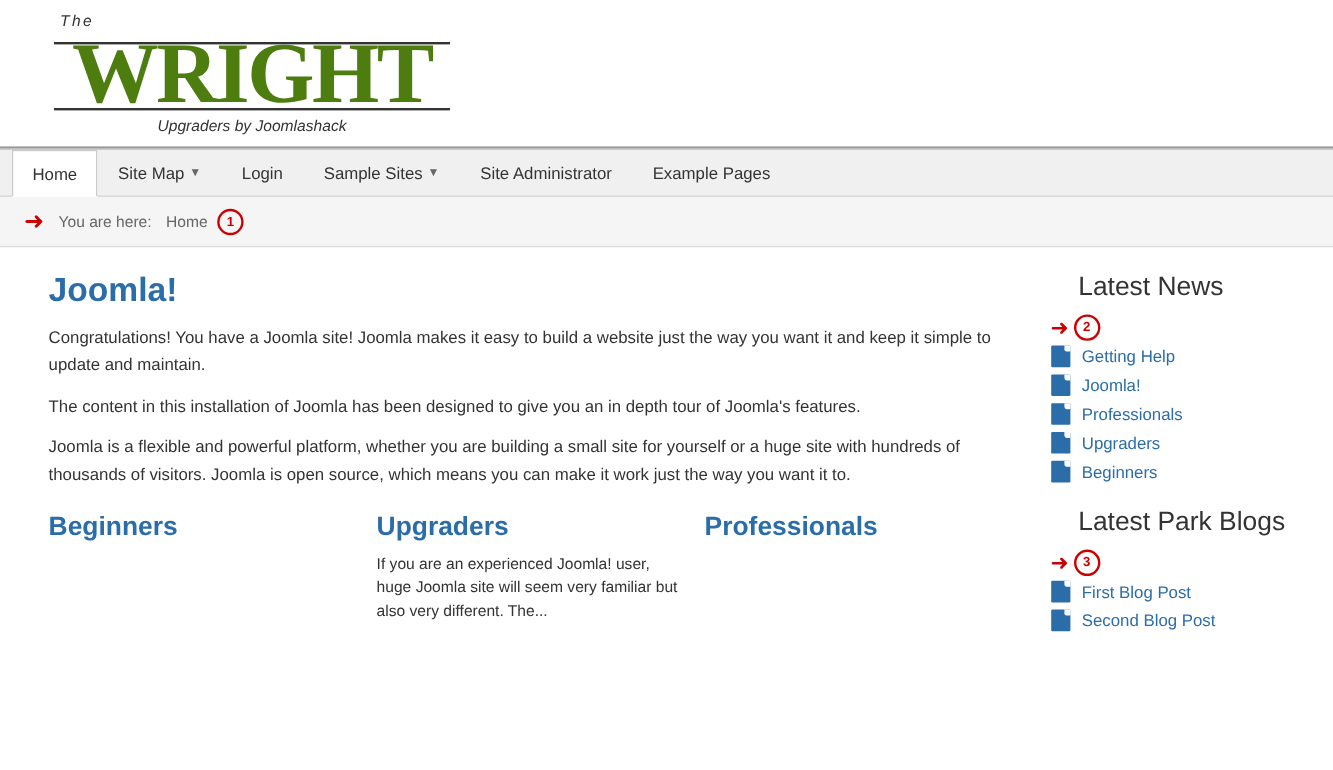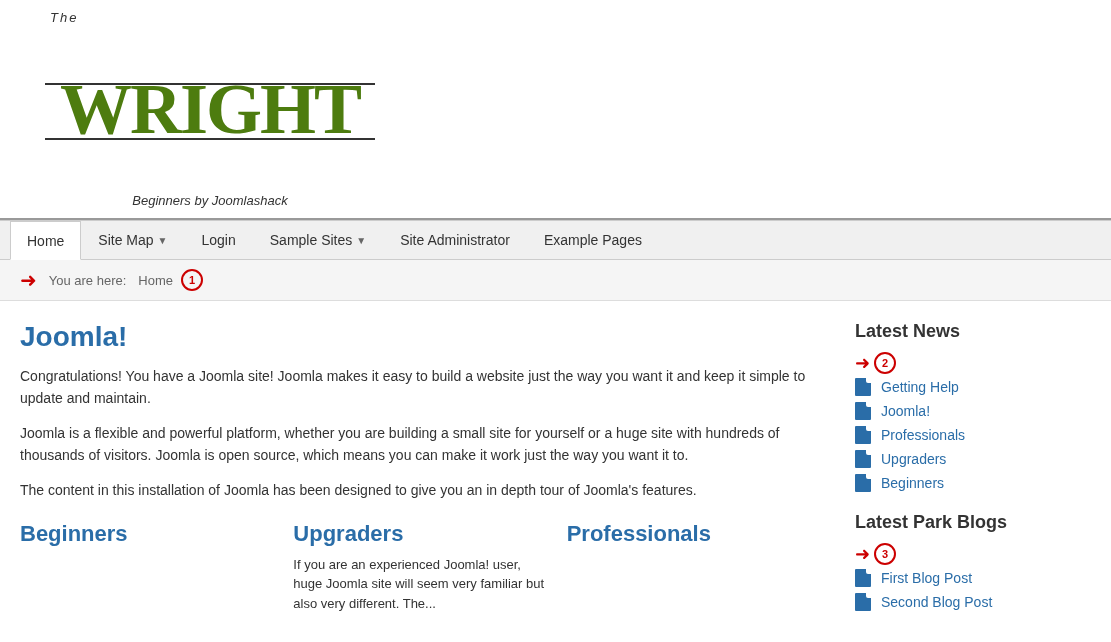--- a/index.html
+++ b/index.html
@@ -1,66 +1,66 @@
 <!DOCTYPE html>
 <html><head>
   <meta charset="utf-8">
   <style>
     * { margin: 0; padding: 0; box-sizing: border-box; }
     body { font-family: Arial, sans-serif; font-size: 14px; color: #333; background: #fff; width: 1111px; }
 
     
     .header { padding: 10px 20px 10px 20px; border-bottom: 2px solid #999; }
-    .logo-area { display: flex; flex-direction: column; align-items: center; width: 380px; gap: 48px; }
+    .logo-area { display: flex; flex-direction: column; align-items: center; width: 380px; }
     .logo-the { font-size: 13px; letter-spacing: 2px; font-style: italic; color: #333; align-self: flex-start; margin-left: 30px; }
     .logo-wright { font-size: 72px; font-weight: 900; font-family: 'Georgia', serif; letter-spacing: -2px; color: #4d7c0f; line-height: 1; position: relative; }
     .logo-wright::before { content: ''; position: absolute; top: 10px; left: -15px; right: -15px; height: 2px; background: #333; }
     .logo-wright::after { content: ''; position: absolute; bottom: 5px; left: -15px; right: -15px; height: 2px; background: #333; }
     .logo-framework { font-size: 13px; color: #333; font-style: italic; }
 
     
     .navbar { background: #f0f0f0; border-bottom: 1px solid #ccc; border-top: 1px solid #ccc; padding: 0 10px; display: flex; align-items: stretch; }
     .nav-item { padding: 10px 16px; cursor: pointer; color: #333; font-size: 14px; display: flex; align-items: center; gap: 4px; border: 1px solid transparent; }
     .nav-item.active { background: #fff; border: 1px solid #ccc; border-bottom: 1px solid #fff; margin-bottom: -1px; }
     .nav-caret { font-size: 10px; color: #666; }
 
     
     .breadcrumb-bar { background: #f5f5f5; border-bottom: 1px solid #ddd; padding: 8px 20px; display: flex; align-items: center; gap: 8px; font-size: 13px; color: #666; }
 
     
-    .main-layout { display: flex; padding: 0; }
+    .main-layout { display: flex; padding: 0; justify-content: center; }
     .content-area { flex: 1; padding: 20px 20px; max-width: 840px; }
     .sidebar { width: 230px; padding: 10px 15px; flex-shrink: 0; }
 
     
     .content-title { font-size: 28px; font-weight: bold; color: #2a6da8; margin-bottom: 12px; }
     .content-text { margin-bottom: 12px; line-height: 1.6; font-size: 14px; color: #333; }
 
     
     .three-col { display: grid; grid-template-columns: 1fr 1fr 1fr; gap: 20px; margin-top: 20px; }
     .col-title { font-size: 22px; font-weight: bold; color: #2a6da8; margin-bottom: 8px; }
     .col-text { font-size: 13px; line-height: 1.5; color: #333; }
 
     
-    .sidebar-section-title { font-size: 18px; font-weight: bold; color: #333; margin-bottom: 10px; margin-top: 10px; }
+    .sidebar-section-title { font-size: 22px; font-weight: normal; color: #333; margin-bottom: 10px; margin-top: 10px; margin-left: 23px; }
     .sidebar-link-item { display: flex; align-items: center; gap: 10px; margin-bottom: 6px; color: #2a6da8; cursor: pointer; font-size: 14px; }
     .file-icon { width: 16px; height: 18px; background: #2a6da8; border-radius: 1px; position: relative; display: inline-block; flex-shrink: 0; }
     .file-icon::before { content: ''; position: absolute; top: 0; right: 0; width: 5px; height: 5px; background: #fff; border-bottom-left-radius: 2px; }
     .annotation-circle { display: inline-flex; align-items: center; justify-content: center; width: 22px; height: 22px; border-radius: 50%; border: 2px solid #cc0000; color: #cc0000; font-size: 11px; font-weight: bold; flex-shrink: 0; }
 
     .sidebar-annotation-row { display: flex; align-items: center; gap: 4px; margin-bottom: 4px; }
   </style>
 </head>
 <body>
 
 <div class="header">
   <div class="logo-area">
     <span class="logo-the">The</span>
     <span class="logo-wright">WRIGHT</span>
-    <span class="logo-framework">Beginners by Joomlashack</span>
+    <span class="logo-framework">Upgraders by Joomlashack</span>
   </div>
 </div>
 
 <nav class="navbar">
   <div class="nav-item active">
     <span>Home</span>
   </div>
   <div class="nav-item">
     <span>Site Map</span>
     <span class="nav-caret">▼</span>
@@ -85,22 +85,22 @@
   <span>You are here:</span>
   <span style="margin-left:4px;">Home</span>
   <span class="annotation-circle">1</span>
 </div>
 
 <div class="main-layout">
 
   <div class="content-area">
     <h1 class="content-title">Joomla!</h1>
     <p class="content-text">Congratulations! You have a Joomla site! Joomla makes it easy to build a website just the way you want it and keep it simple to update and maintain.</p>
+    <p class="content-text">The content in this installation of Joomla has been designed to give you an in depth tour of Joomla's features.</p>
     <p class="content-text">Joomla is a flexible and powerful platform, whether you are building a small site for yourself or a huge site with hundreds of thousands of visitors. Joomla is open source, which means you can make it work just the way you want it to.</p>
-    <p class="content-text">The content in this installation of Joomla has been designed to give you an in depth tour of Joomla's features.</p>
 
     <div class="three-col">
       <div>
         <div class="col-title">Beginners</div>
       </div>
       <div>
         <div class="col-title">Upgraders</div>
         <p class="col-text">If you are an experienced Joomla! user, huge Joomla site will seem very familiar but also very different. The...</p>
       </div>
       <div>

